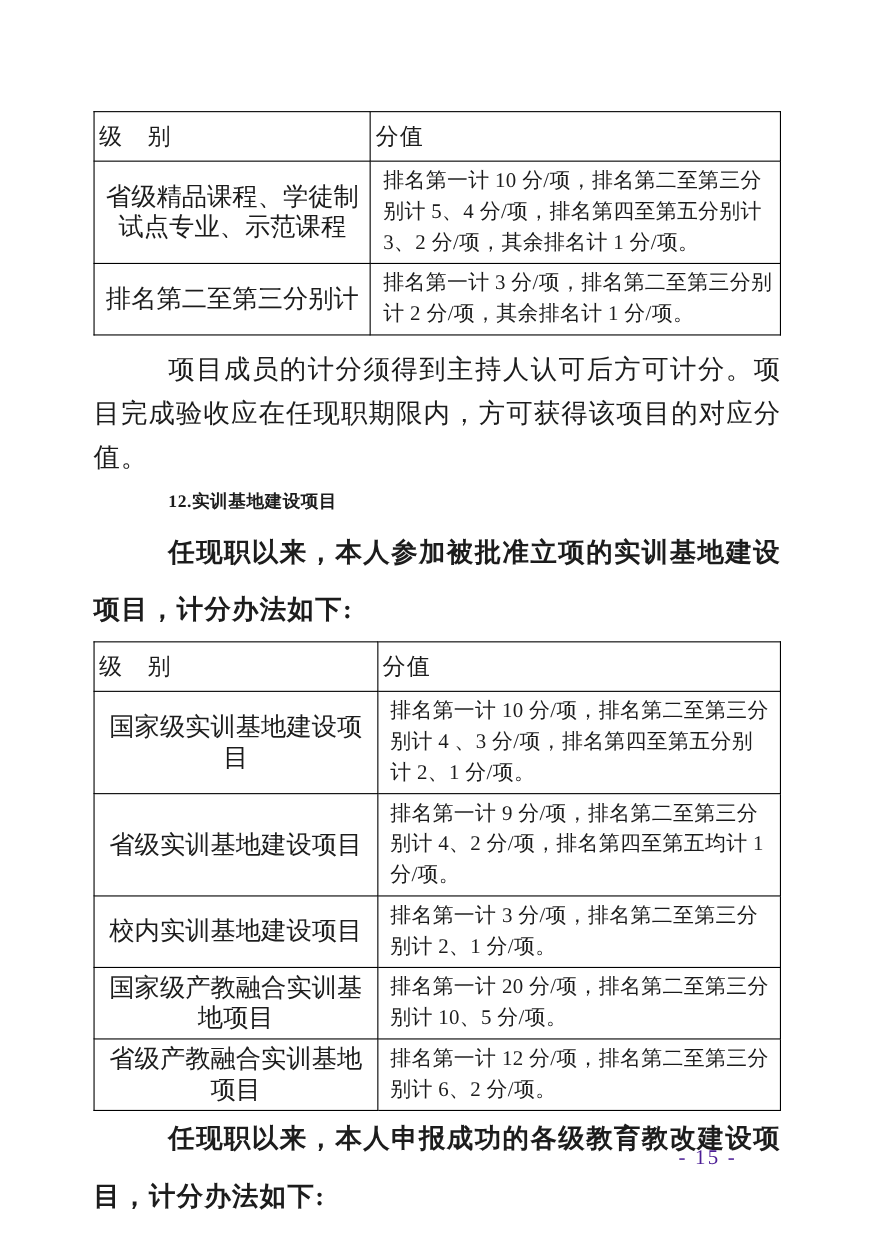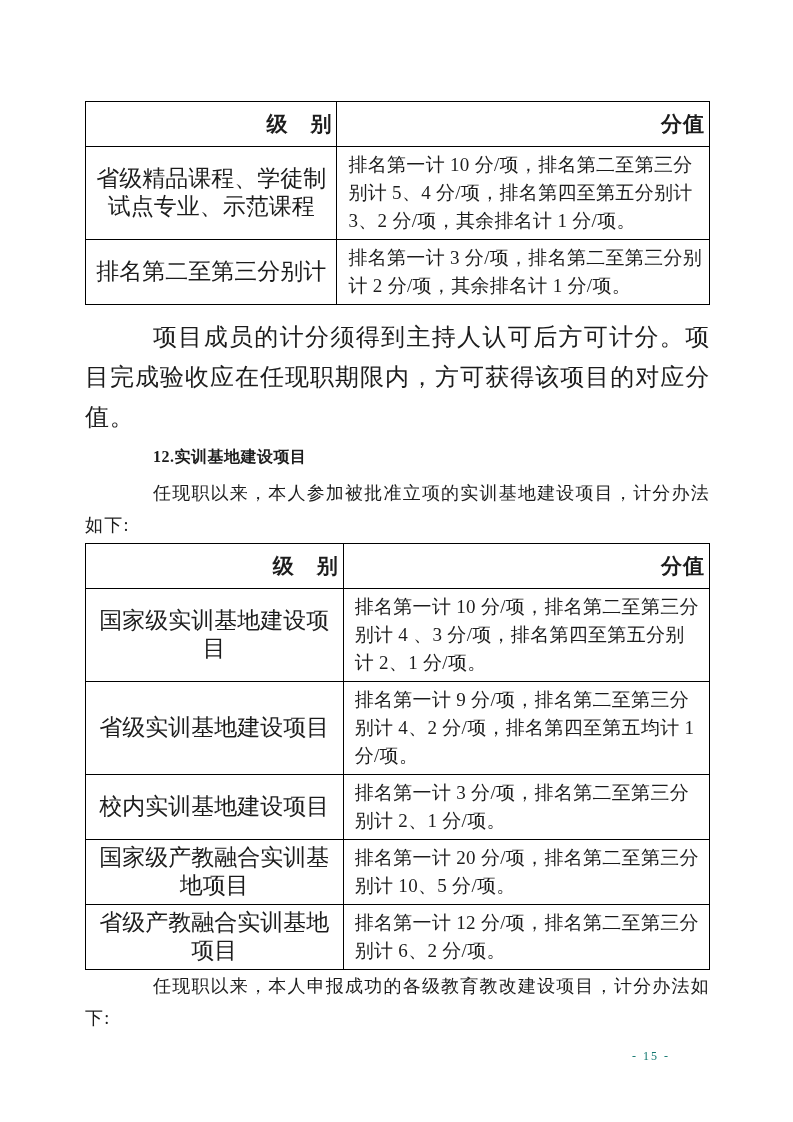--- a/index.html
+++ b/index.html
@@ -27,22 +27,22 @@
     width: 100%;
     border-collapse: collapse;
     table-layout: fixed;
   }
   table.score-table th,
   table.score-table td {
     border: 1.6px solid #000000;
   }
   table.score-table th {
     font-size: 21px;
-    font-weight: bold;
-    text-align: right;
+    font-weight: normal;
+    text-align: left;
     padding: 8px 4px;
     letter-spacing: 1px;
   }
   td.level-cell {
     text-align: center;
     font-size: 23px;
     line-height: 28px;
     padding: 4px 10px;
     vertical-align: middle;
   }
@@ -70,36 +70,36 @@
     margin: 0;
     font-size: 16px;
     font-weight: bold;
     line-height: 40px;
     text-indent: 68px;
     letter-spacing: 0.5px;
   }
   .heading.gap-above { margin-top: 14px; }
   .intro {
     margin: 0;
-    font-size: 18px;
-    font-weight: normal;
-    line-height: 32px;
+    font-size: 24px;
+    font-weight: bold;
+    line-height: 52px;
     text-indent: 68px;
     letter-spacing: 1.2px;
     text-align: justify;
   }
   .intro.pre-table { margin-bottom: 2px; }
   
   .page-footer {
     position: absolute;
     bottom: 58px;
     right: 123px;
-    font-size: 12px;
+    font-size: 19px;
     letter-spacing: 2px;
-    color: #0f766e;
+    color: #4c1d95;
   }
 </style>
 </head>
 <body>
 
 <div class="page">
 
   <table class="score-table">
     <colgroup>
         <col class="c-level1">

